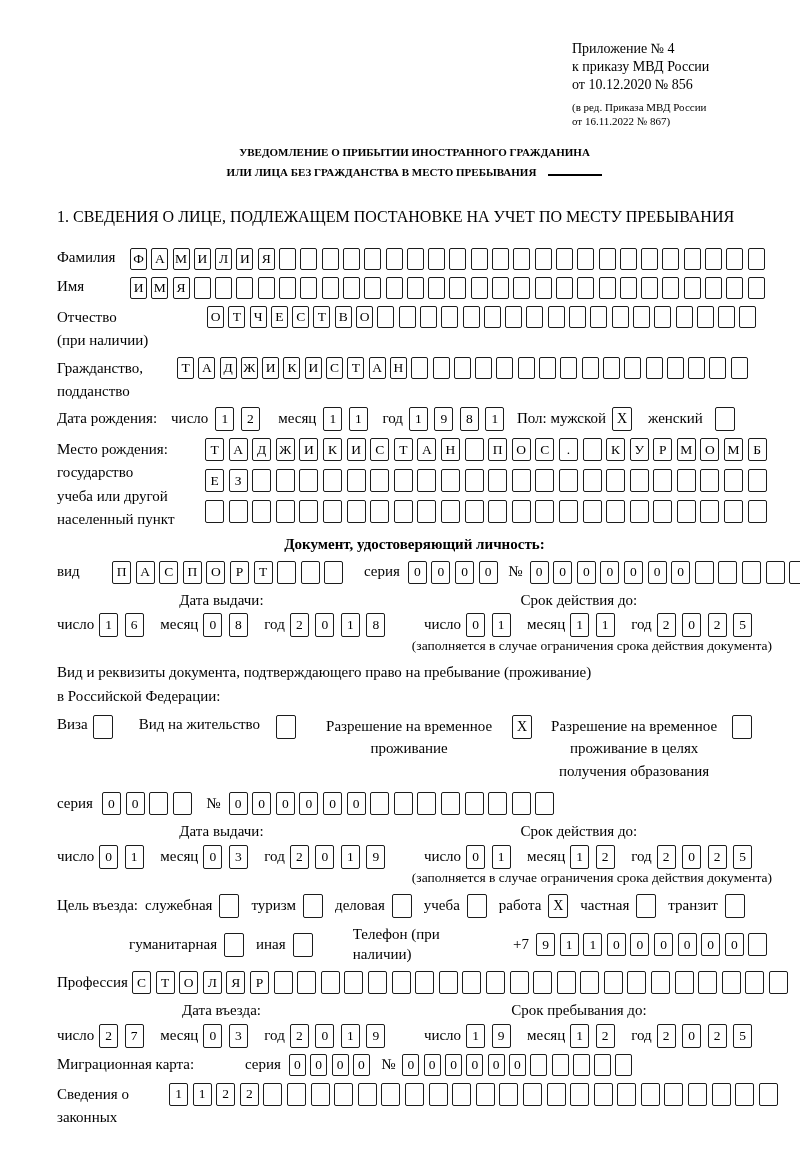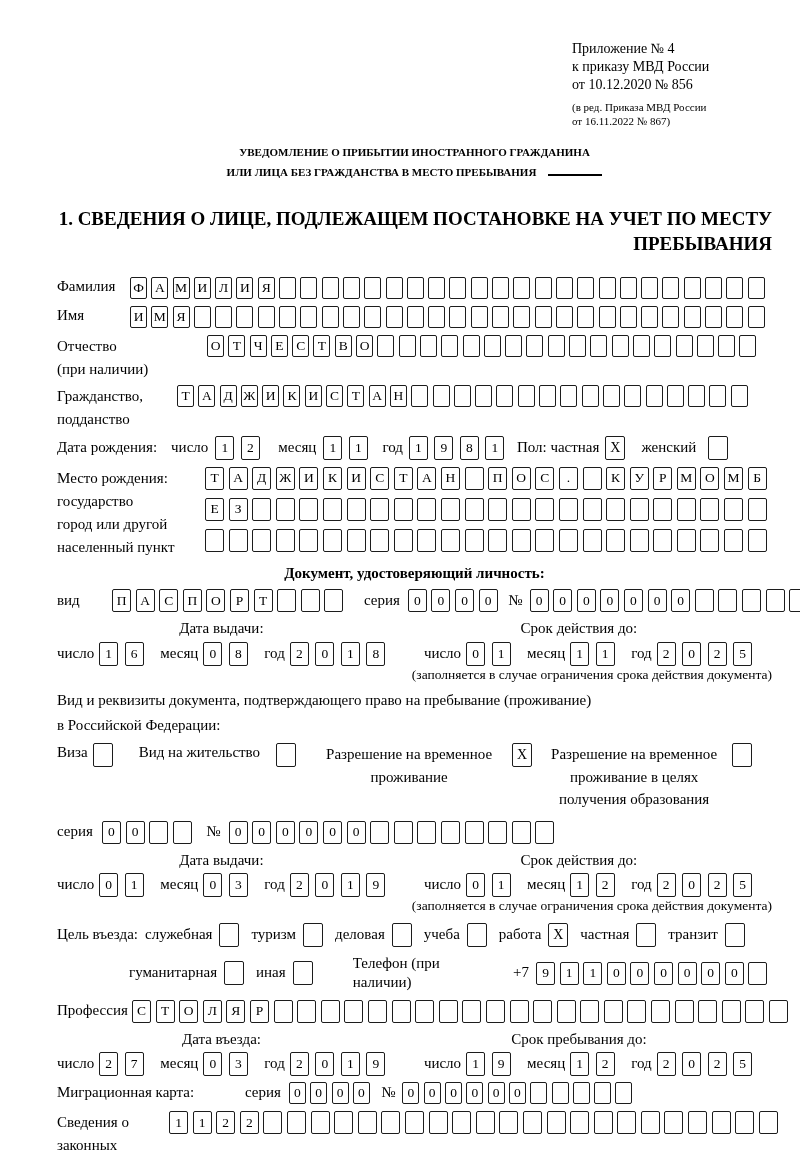--- a/index.html
+++ b/index.html
@@ -9,21 +9,21 @@
 
   
   .appendix{margin-left:auto;width:200px;font-size:14px;}
   .appendix .small{font-size:11px;}
   .appendix .gap{margin-top:5px;}
   .forma{font-weight:bold;text-align:right;letter-spacing:.5px;margin:16px 6px 0 0;font-size:15px;}
 
   .title{font-weight:bold;text-align:center;margin-top:16px;font-size:11px;line-height:1.55;}
   .uline{display:inline-block;width:54px;height:13px;border-bottom:2px solid #000;margin-left:12px;}
 
-  .sec-heading{font-weight:bold;text-align:right;margin-top:26px;margin-bottom:20px;font-size:19px;}
+  .sec-heading{font-weight:normal;text-align:left;margin-top:26px;margin-bottom:20px;font-size:16px;}
 
   
   .row{display:flex;align-items:flex-start;margin-bottom:7px;}
   .row.tight{margin-bottom:4px;}
   .lbl{flex:none;font-family:Liberation Serif, serif;}
   .lbl2{line-height:1.55;}
   .cells{display:flex;flex:none;}
   .cell{box-sizing:border-box;flex:none;width:17px;height:22px;border:1.6px solid #1c1c1c;border-radius:2px;
         margin-right:4.3px;display:flex;align-items:center;justify-content:center;
         font-size:13.5px;background:#fff;}
@@ -227,31 +227,31 @@
         <div class="cell">1</div>
         <div class="cell">1</div>
       </div>
     <span style="margin-right:6px">год</span>
     <div class="cells d" style="margin-right:6px">
         <div class="cell">1</div>
         <div class="cell">9</div>
         <div class="cell">8</div>
         <div class="cell">1</div>
       </div>
-    <span style="margin-right:6px">Пол: частная</span>
+    <span style="margin-right:6px">Пол: мужской</span>
     <span class="checkbox">X</span>
     <span style="margin:0 12px 0 16px">женский</span>
     <span class="checkbox"></span>
   </div>
 
   <div class="row tight">
     <div class="lbl lbl2" style="width:148px">
       <div>Место рождения:</div>
       <div>государство</div>
-      <div>город или другой</div>
+      <div>учеба или другой</div>
       <div>населенный пункт</div>
     </div>
     <div>
       <div class="cells w" style="margin-bottom:8px">
           <div class="cell">Т</div>
           <div class="cell">А</div>
           <div class="cell">Д</div>
           <div class="cell">Ж</div>
           <div class="cell">И</div>
           <div class="cell">К</div>

